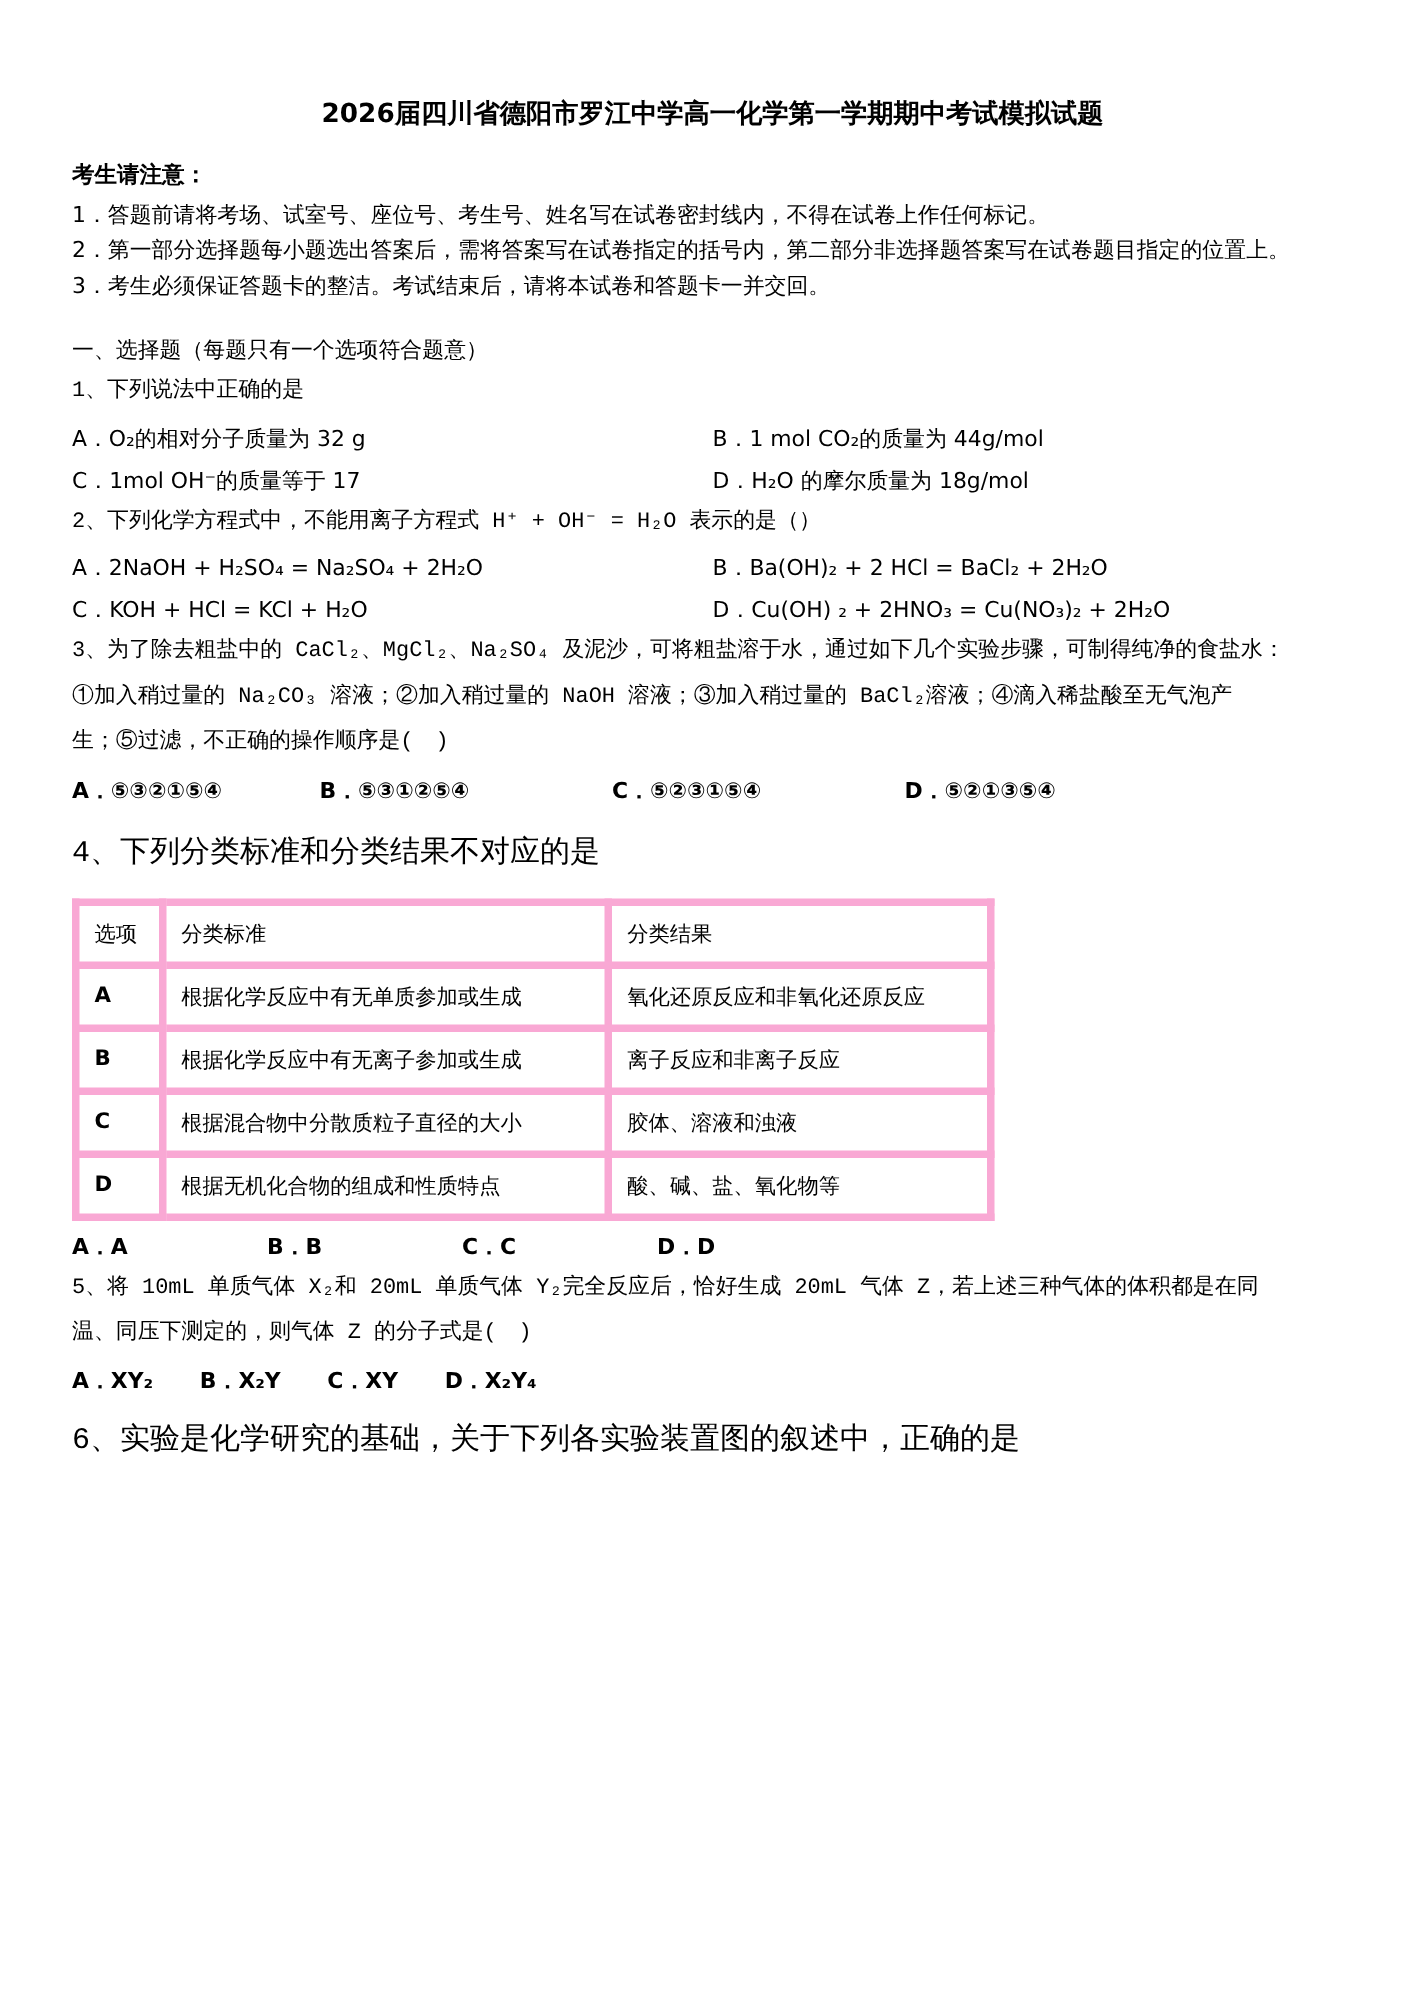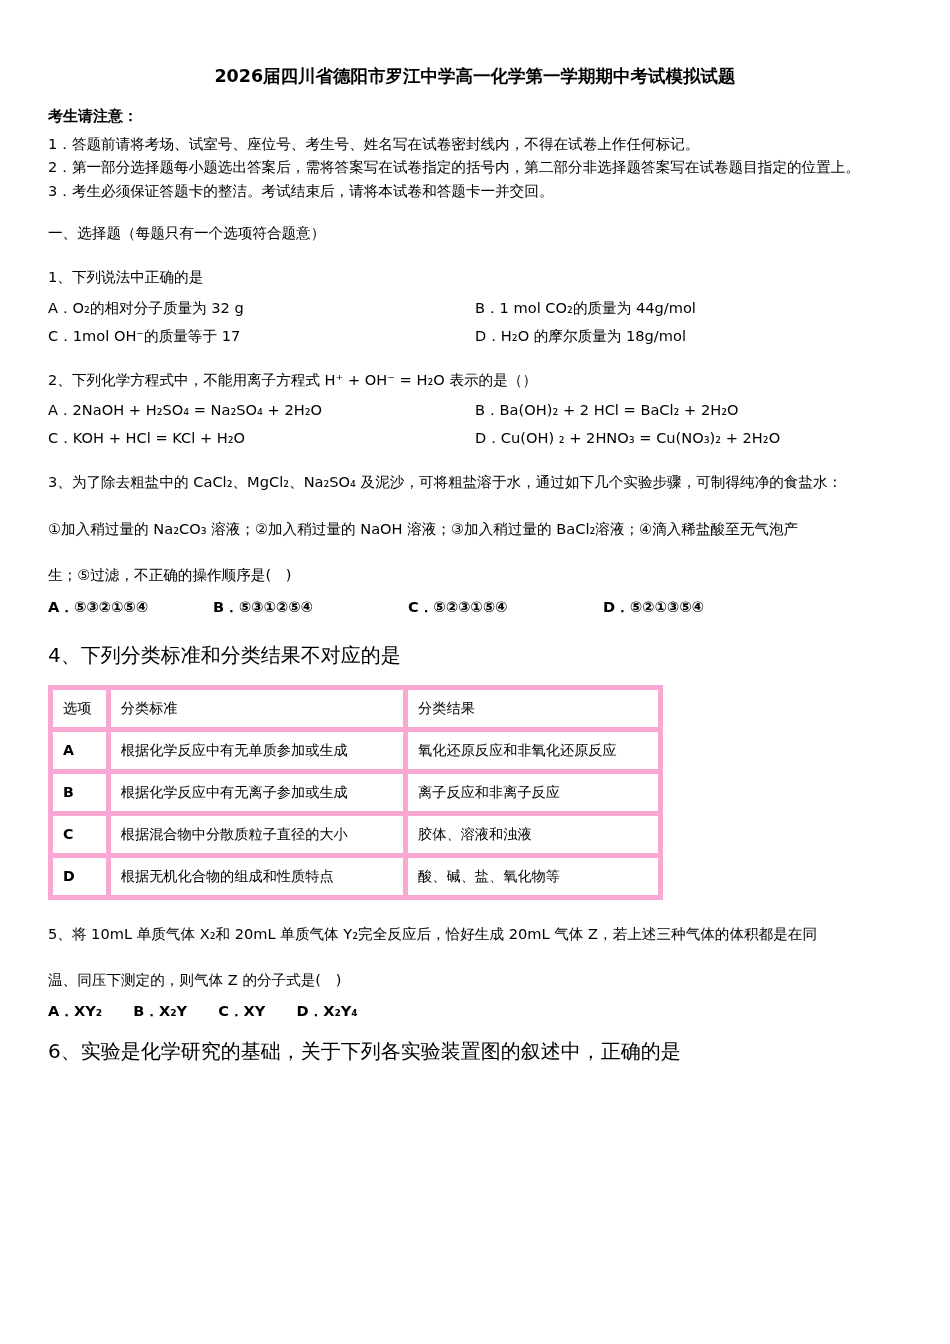--- a/index.html
+++ b/index.html
@@ -36,22 +36,23 @@
     margin: 0;
     text-align: justify;
   }
   .section-title {
     font-size: 14.6px;
     margin: 22px 0 6px 0;
   }
   .q {
     font-size: 14.6px;
     line-height: 1.68;
-    margin: 22px 0 2px 0;
+    margin: 6px 0 2px 0;
     text-align: justify;
+    font-family: Liberation Mono, monospace;
   }
   .q-small { font-size: 20px; }
   .opts {
     display: flex;
     font-size: 14.6px;
     margin: 9px 0 2px 0;
     font-weight: normal;
   }
   .opts .col { width: 50%; }
   .opts-4 {
@@ -173,20 +174,26 @@
       <td>胶体、溶液和浊液</td>
     </tr>
     <tr>
       <td class="optcell">D</td>
       <td>根据无机化合物的组成和性质特点</td>
       <td>酸、碱、盐、氧化物等</td>
     </tr>
   </tbody>
     </table>
 
+  <div class="opts-row-abcd">
+    <div class="c">A．A</div>
+    <div class="c">B．B</div>
+    <div class="c">C．C</div>
+    <div class="c">D．D</div>
+  </div>
 
   <div class="q">
     <span>5、</span><span>将 10mL 单质气体 X₂和 20mL 单质气体 Y₂完全反应后，恰好生成 20mL 气体 Z，若上述三种气体的体积都是在同</span>
   </div>
   <div class="q">温、同压下测定的，则气体 Z 的分子式是(　)</div>
   <div class="opts-inline">
     <span>A．XY₂</span>
     <span>B．X₂Y</span>
     <span>C．XY</span>
     <span>D．X₂Y₄</span>

